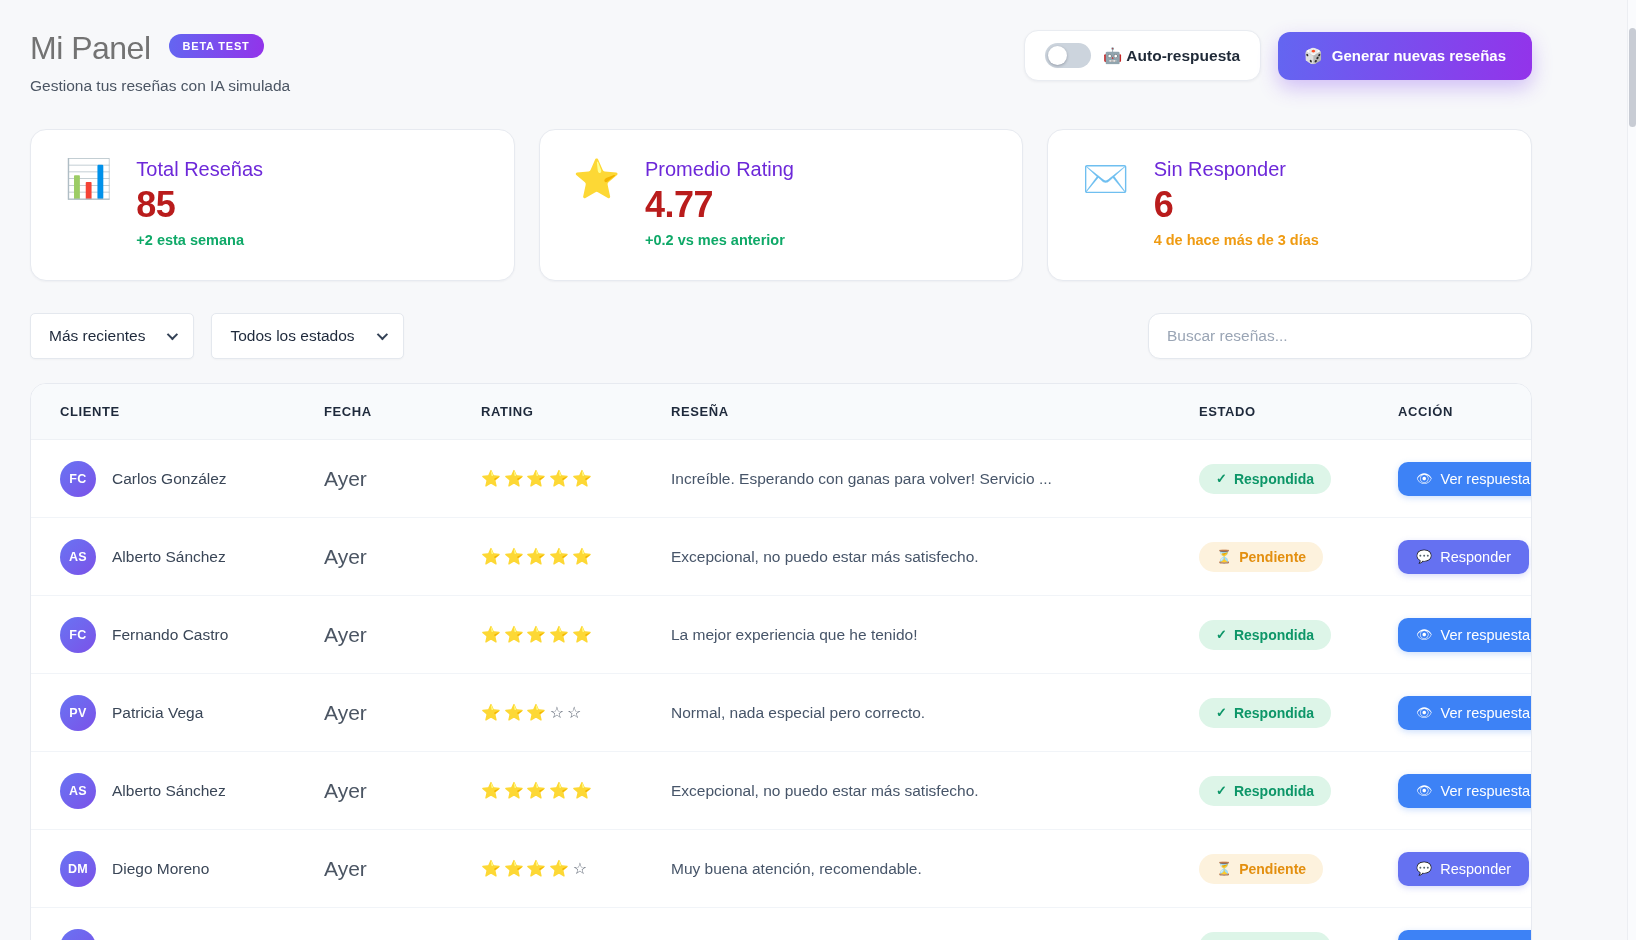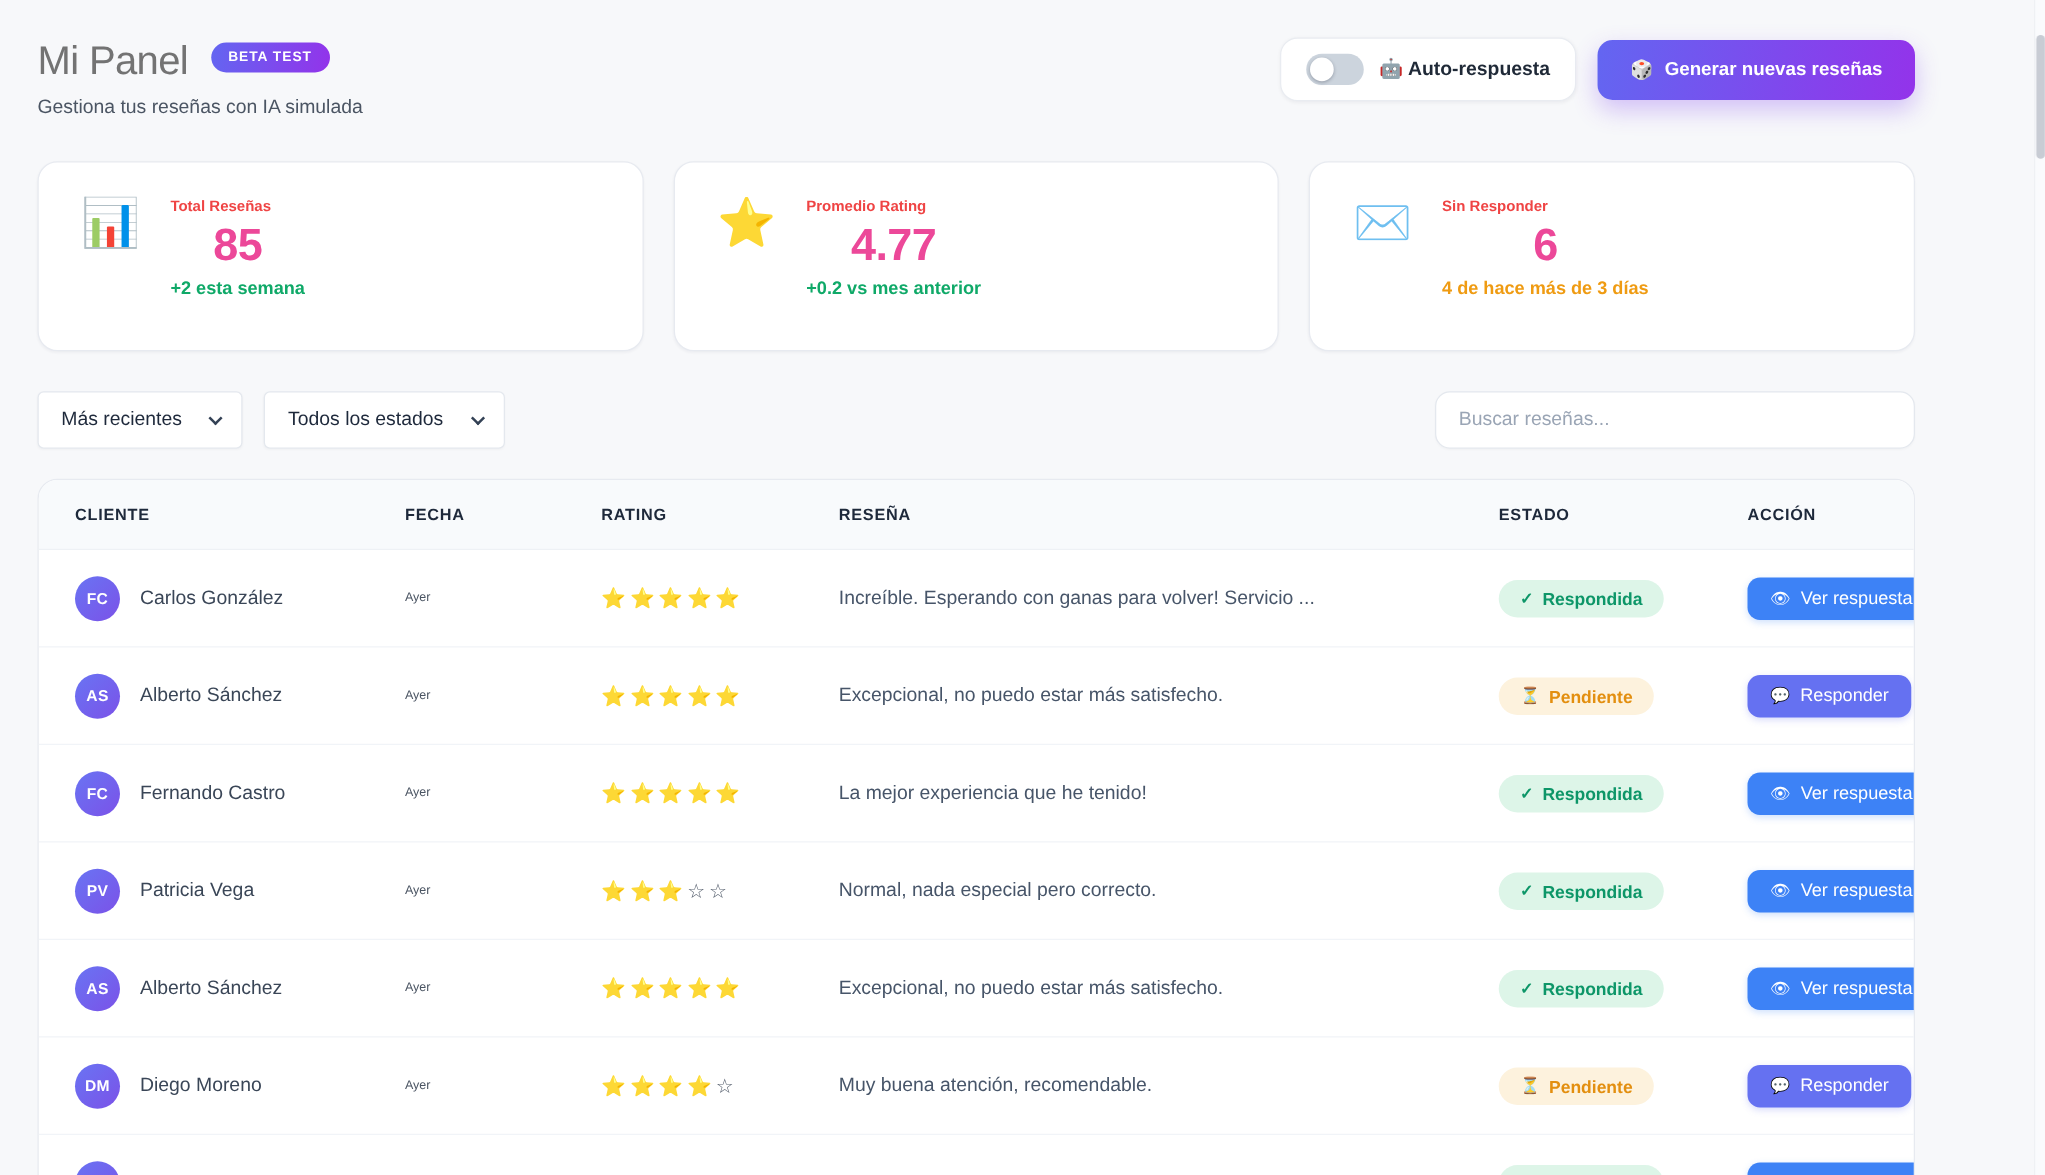--- a/index.html
+++ b/index.html
@@ -49,22 +49,22 @@
   }
 
   
   .stats { display:grid; grid-template-columns:1fr 1fr 1fr; gap:24px; margin-top:34px; }
   .stat-card {
     background:#fff; border:1px solid #e7eaf0; border-radius:16px;
     padding:28px 34px; display:flex; align-items:flex-start; gap:24px; height:152px;
     box-shadow:0 1px 2px rgba(15,23,42,.04);
   }
   .stat-icon { font-size:38px; line-height:1.15; }
-  .stat-label { font-size:12px; color:#ef4444; font-weight:700; }
-  .stat-value { font-size:36px; font-weight:800; color:#ec4899; margin-top:3px; letter-spacing:-0.5px;text-align:center; }
+  .stat-label { font-size:20px; color:#6d28d9; font-weight:400; }
+  .stat-value { font-size:36px; font-weight:800; color:#b91c1c; margin-top:3px; letter-spacing:-0.5px; }
   .stat-delta { font-size:14.5px; font-weight:600; margin-top:6px; }
   .delta-positive { color:#0fa968; }
   .delta-warning { color:#ef9b12; }
 
   
   .filters { display:flex; align-items:center; gap:17px; margin-top:32px; }
   .select {
     background:#fff; border:1px solid #e4e8ee; border-radius:5px;
     height:46px; padding:0 18px; display:flex; align-items:center; gap:22px;
     font-size:15.5px; color:#1e293b; font-weight:500; cursor:pointer;
@@ -98,21 +98,21 @@
   .th { font-size:13px; font-weight:700; color:#1e293b; letter-spacing:.6px; }
   .trow { height:78px; border-bottom:1px solid #f1f4f8; }
   .c-cliente { display:flex; align-items:center; gap:16px; }
   .avatar {
     width:36px; height:36px; border-radius:50%; flex:0 0 auto;
     background:linear-gradient(135deg,#6974f3,#7b52e8);
     color:#fff; font-size:12.5px; font-weight:700;
     display:flex; align-items:center; justify-content:center; letter-spacing:.3px;
   }
   .cname { font-size:15.5px; color:#3a4657; font-weight:500; }
-  .c-fecha { font-size:10px; color:#4b5563; }
+  .c-fecha { font-size:21px; color:#4b5563; }
   .c-rating { font-size:16px; letter-spacing:3px; white-space:nowrap; }
   .star-empty { color:#5b6472; font-size:16px; }
   .c-resena { font-size:15.5px; color:#475569; white-space:nowrap; overflow:hidden; }
   .pill {
     display:inline-flex; align-items:center; gap:7px;
     padding:7px 17px; border-radius:999px; font-size:14px; font-weight:600; white-space:nowrap;
   }
   .pill-respondida { background:#ddf5e8; color:#0d9668; }
   .pill-pendiente { background:#fdf2dd; color:#e38f0f; }
   .pill-ic { font-size:13px; }

